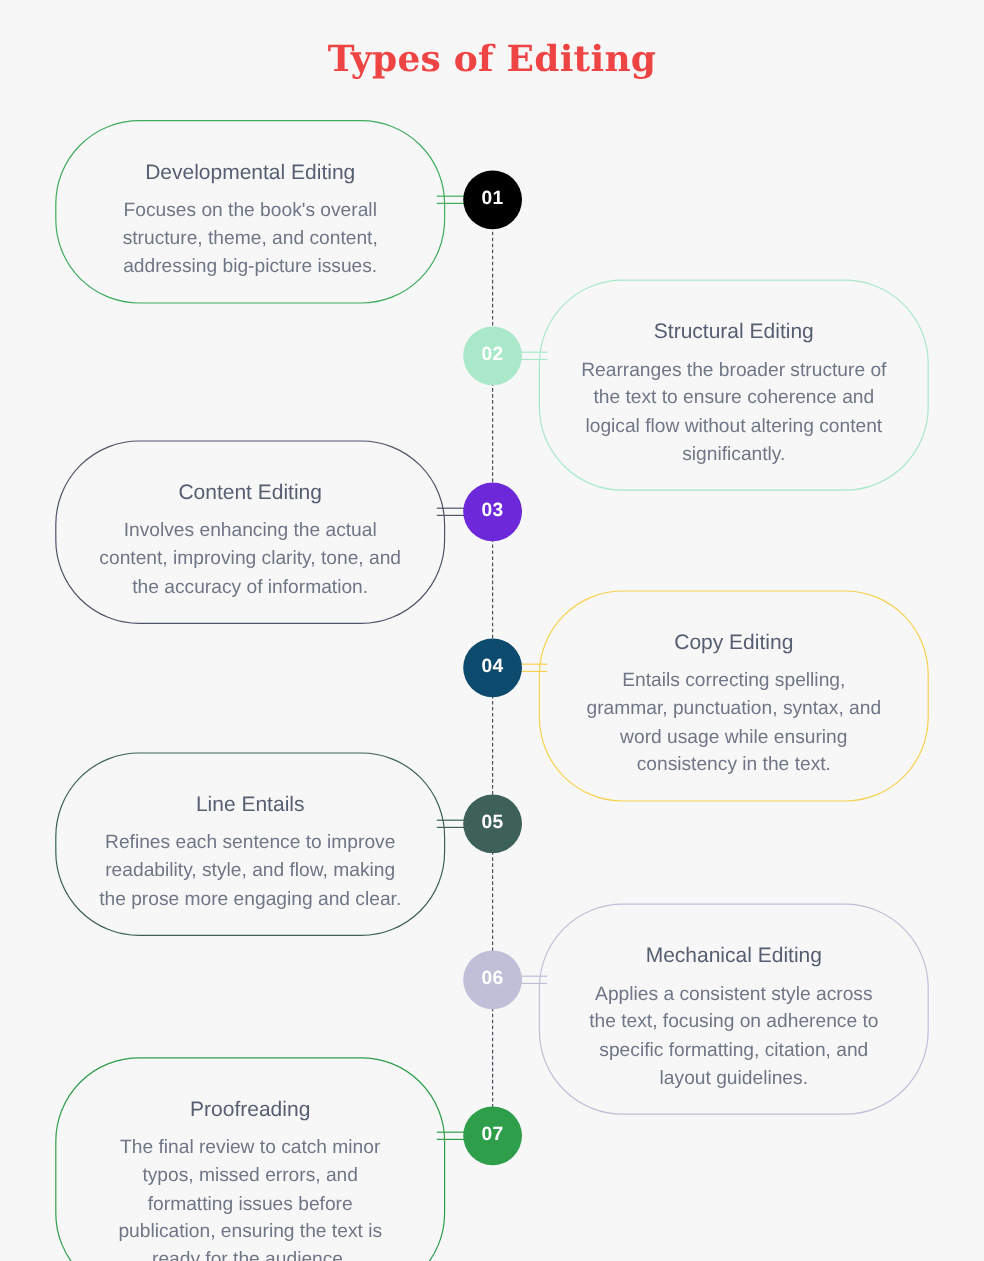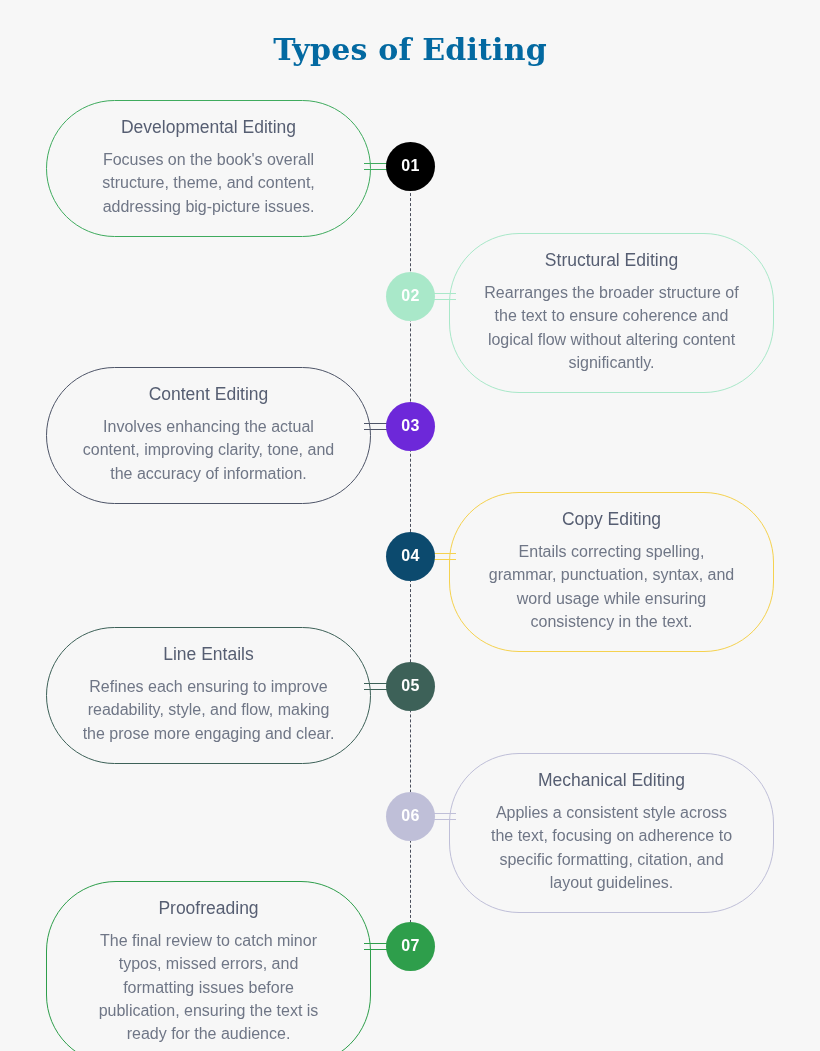--- a/index.html
+++ b/index.html
@@ -25,21 +25,21 @@
   .title {
     position: absolute;
     top: 32px;
     left: 0;
     width: 820px;
     text-align: center;
     font-family: "DejaVu Serif", "Liberation Serif", serif;
     font-weight: bold;
     font-size: 30px;
     letter-spacing: 0.2px;
-    color: #0369a1;
+    color: #ef4444;
   }
 
   
   .spine {
     position: absolute;
     left: 410px;
     top: 168px;
     width: 0;
     height: 780px;
     border-left: 1.6px dashed #4a4f5c;
@@ -62,21 +62,21 @@
     border-radius: 70px;
     padding: 16px 34px 18px 34px;
     text-align: center;
   }
   .card-left  { right: 449px; }
   .card-right { left: 449px; }
 
   .card-title {
     font-size: 17.5px;
     color: #565e72;
-    margin: 0 0 9px 0;
+    margin: 16px 0 9px 0;
     line-height: 1.25;
     font-weight: 400;
   }
   .card-desc {
     font-size: 16px;
     color: #6f7686;
     line-height: 1.46;
     margin: 0;
   }
 
@@ -157,21 +157,21 @@
         <div class="card card-right" style="width: 325px; top: -64px; border-color: rgb(245, 210, 79);">
           <div class="card-title">Copy Editing</div>
           <div class="card-desc">Entails correcting spelling, grammar, punctuation, syntax, and word usage while ensuring consistency in the text.</div>
         </div>
         <div class="connector conn-right" style="top: -3.5px; color: rgb(245, 210, 79);"></div>
         <div class="circle" style="top: -24.5px; background: #0c4a6e;">04</div>
       </div>
       <div class="row" style="top: 686px;">
         <div class="card card-left" style="width: 325px; top: -59px; border-color: rgb(61, 97, 88);">
           <div class="card-title">Line Entails</div>
-          <div class="card-desc">Refines each ensuring to improve readability, style, and flow, making the prose more engaging and clear.</div>
+          <div class="card-desc">Refines each sentence to improve readability, style, and flow, making the prose more engaging and clear.</div>
         </div>
         <div class="connector conn-left" style="top: -3.5px; color: rgb(61, 97, 88);"></div>
         <div class="circle" style="top: -24.5px; background: rgb(61, 97, 88);">05</div>
       </div>
       <div class="row" style="top: 816px;">
         <div class="card card-right" style="width: 325px; top: -63px; border-color: rgb(191, 191, 216);">
           <div class="card-title">Mechanical Editing</div>
           <div class="card-desc">Applies a consistent style across the text, focusing on adherence to specific formatting, citation, and layout guidelines.</div>
         </div>
         <div class="connector conn-right" style="top: -3.5px; color: rgb(191, 191, 216);"></div>

